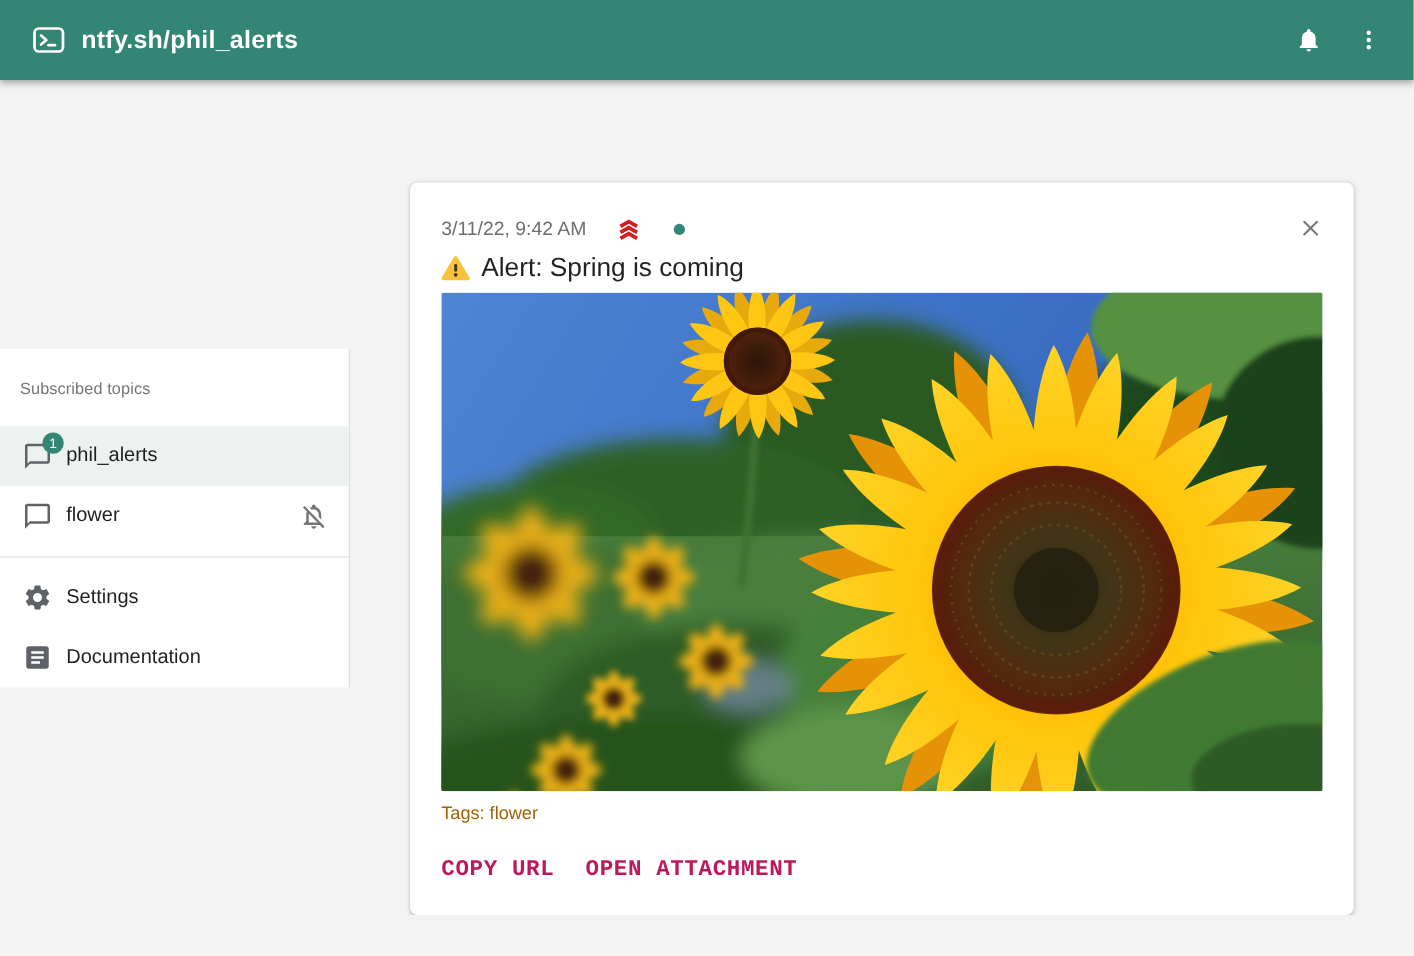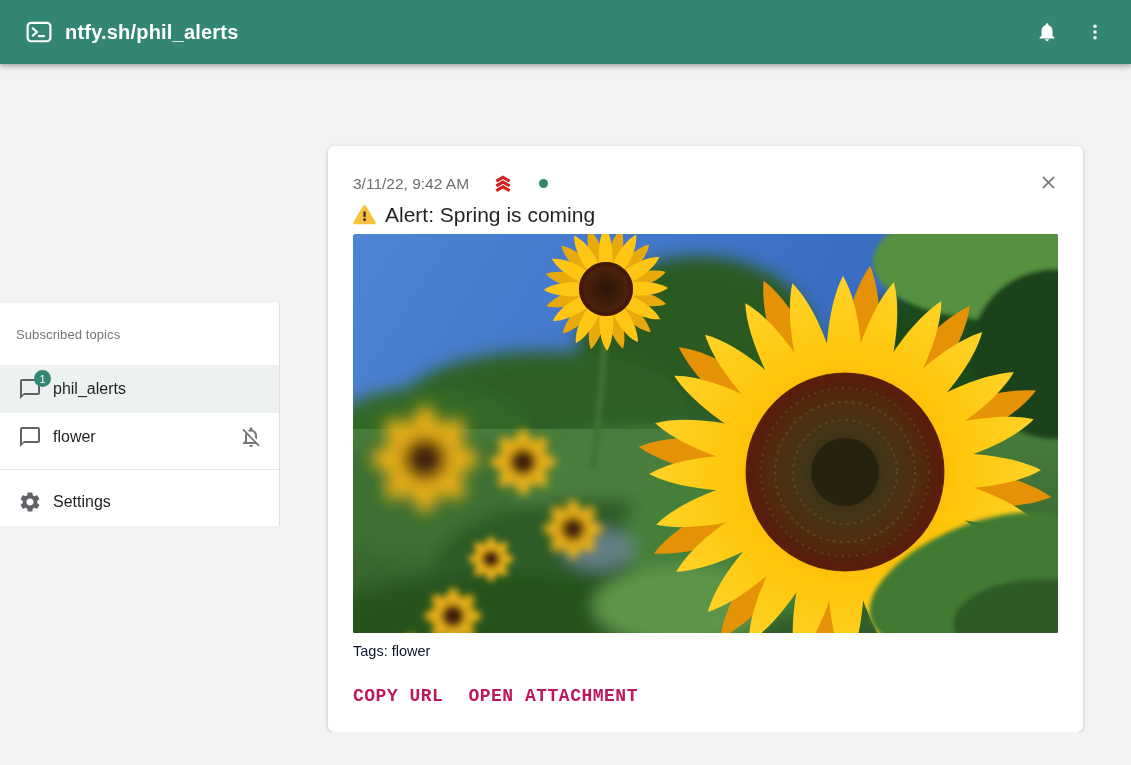--- a/index.html
+++ b/index.html
@@ -43,21 +43,21 @@
           padding:16px 25px 24px; }
   .close-btn { position:absolute; top:24px; right:22px; width:26px; height:26px; border:none;
                background:transparent; cursor:pointer; display:flex; align-items:center; justify-content:center; }
   .meta { display:flex; align-items:center; gap:24px; margin:12px 0 9px; color:#6d6d6d; font-size:15.5px; }
   .dot { width:9px; height:9px; border-radius:50%; background:#338574; margin-left:2px; }
   .ntitle { display:flex; align-items:center; gap:9px; font-size:21px; font-weight:400;
             color:rgba(0,0,0,.87); margin-bottom:7px; }
   .nbody { font-size:16px; color:rgba(0,0,0,.87); margin-bottom:19px; }
   .attachment { width:705px; height:399px; border-radius:2px; overflow:hidden; cursor:pointer; }
   .attachment svg { display:block; }
-  .tags { margin-top:10px; font-size:14.5px; color:#0f172a; }
+  .tags { margin-top:10px; font-size:14.5px; color:#a16207; }
   .actions { margin-top:25px; display:flex; gap:25px; }
   .action-btn { border:none; background:transparent; color:#be185d; font-size:18px; font-weight:700;
                 letter-spacing:.5px; cursor:pointer; padding:2px 0;
                 font-family:Liberation Mono, monospace; }
 </style>
 </head>
 <body>
 
 <div class="app">
 
@@ -122,20 +122,28 @@
       <hr class="divider">
 
       <nav>
         <div class="srow">
           <span class="ic">
             <svg viewBox="0 0 24 24" width="24" height="24">
               <path fill="#5f6368" d="M19.14 12.94c.04-.3.06-.61.06-.94 0-.32-.02-.64-.07-.94l2.03-1.58c.18-.14.23-.41.12-.61l-1.92-3.32c-.12-.22-.37-.29-.59-.22l-2.39.96c-.5-.38-1.03-.7-1.62-.94l-.36-2.54c-.04-.24-.24-.41-.48-.41h-3.84c-.24 0-.43.17-.47.41l-.36 2.54c-.59.24-1.13.57-1.62.94l-2.39-.96c-.22-.08-.47 0-.59.22L2.74 8.87c-.12.21-.08.47.12.61l2.03 1.58c-.05.3-.09.63-.09.94s.02.64.07.94l-2.03 1.58c-.18.14-.23.41-.12.61l1.92 3.32c.12.22.37.29.59.22l2.39-.96c.5.38 1.03.7 1.62.94l.36 2.54c.05.24.24.41.48.41h3.84c.24 0 .44-.17.47-.41l.36-2.54c.59-.24 1.13-.56 1.62-.94l2.39.96c.22.08.47 0 .59-.22l1.92-3.32c.12-.22.07-.47-.12-.61l-2.01-1.58zM12 15.6c-1.98 0-3.6-1.62-3.6-3.6s1.62-3.6 3.6-3.6 3.6 1.62 3.6 3.6-1.62 3.6-3.6 3.6z"></path>
             </svg>
           </span>
           <span class="lbl">Settings</span>
+        </div>
+        <div class="srow">
+          <span class="ic">
+            <svg viewBox="0 0 24 24" width="24" height="24">
+              <path fill="#5f6368" d="M19 3H5c-1.1 0-2 .9-2 2v14c0 1.1.9 2 2 2h14c1.1 0 2-.9 2-2V5c0-1.1-.9-2-2-2zm-5 14H7v-2h7v2zm3-4H7v-2h10v2zm0-4H7V7h10v2z"></path>
+            </svg>
+          </span>
+          <span class="lbl">Documentation</span>
         </div>
       </nav>
     </aside>
 
     <main class="main">
       <div class="card">
 
         <button class="close-btn">
           <svg width="19" height="19" viewBox="0 0 24 24">
             <path d="M5.5 5.5 L18.5 18.5 M18.5 5.5 L5.5 18.5" stroke="#757575" stroke-width="2" stroke-linecap="round"></path>

